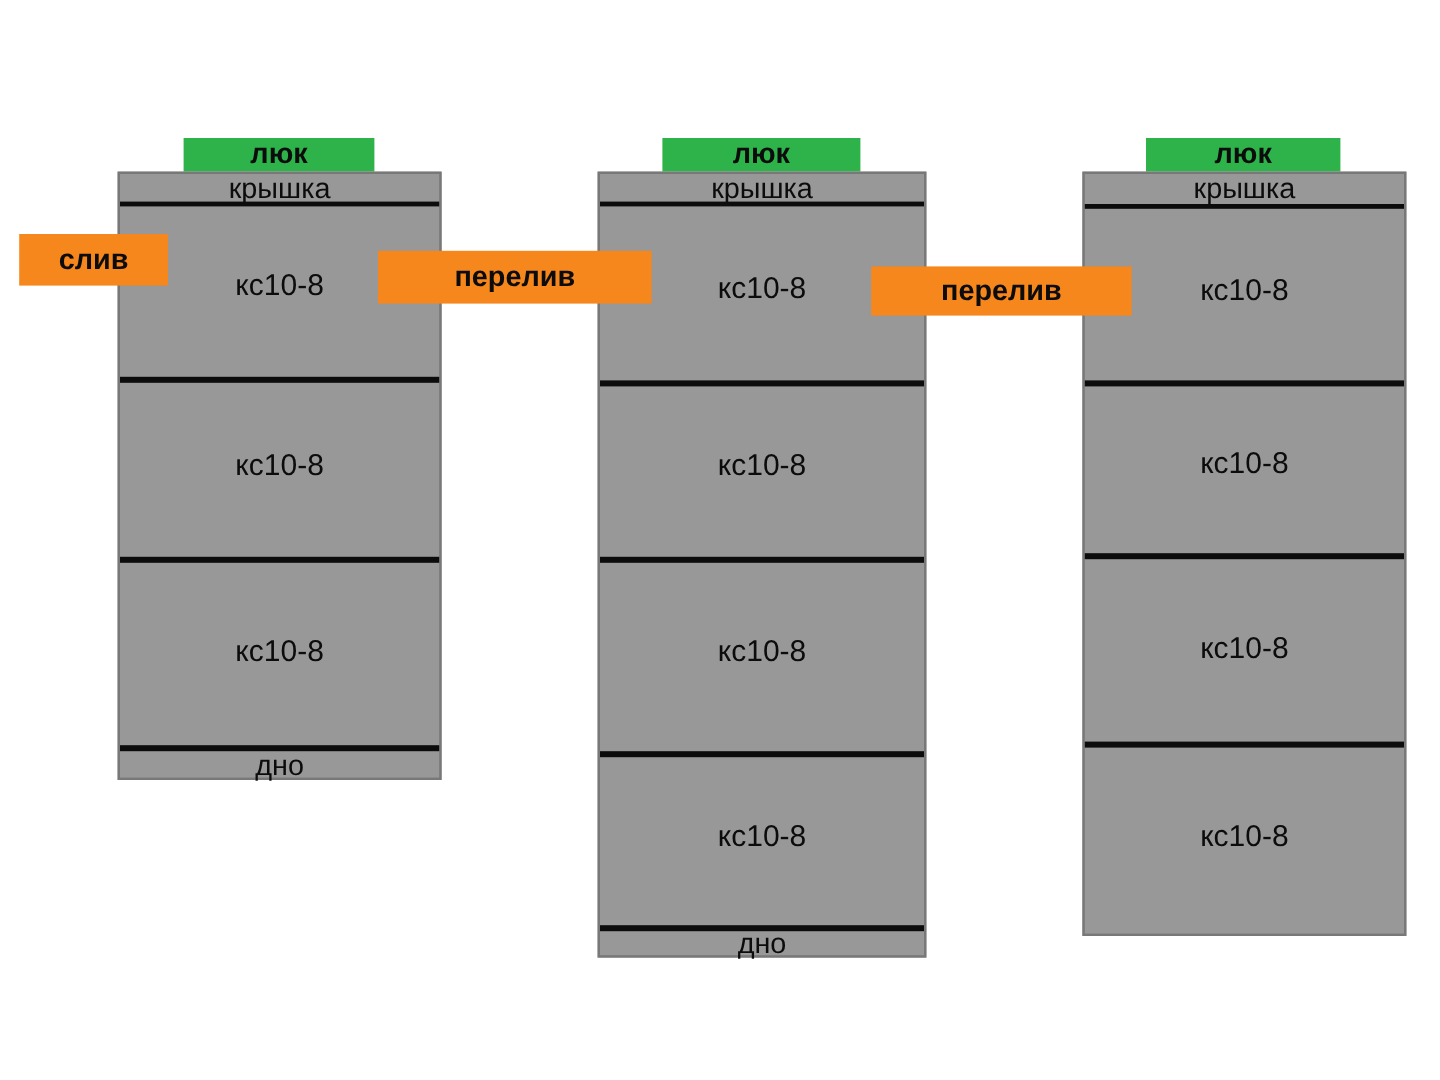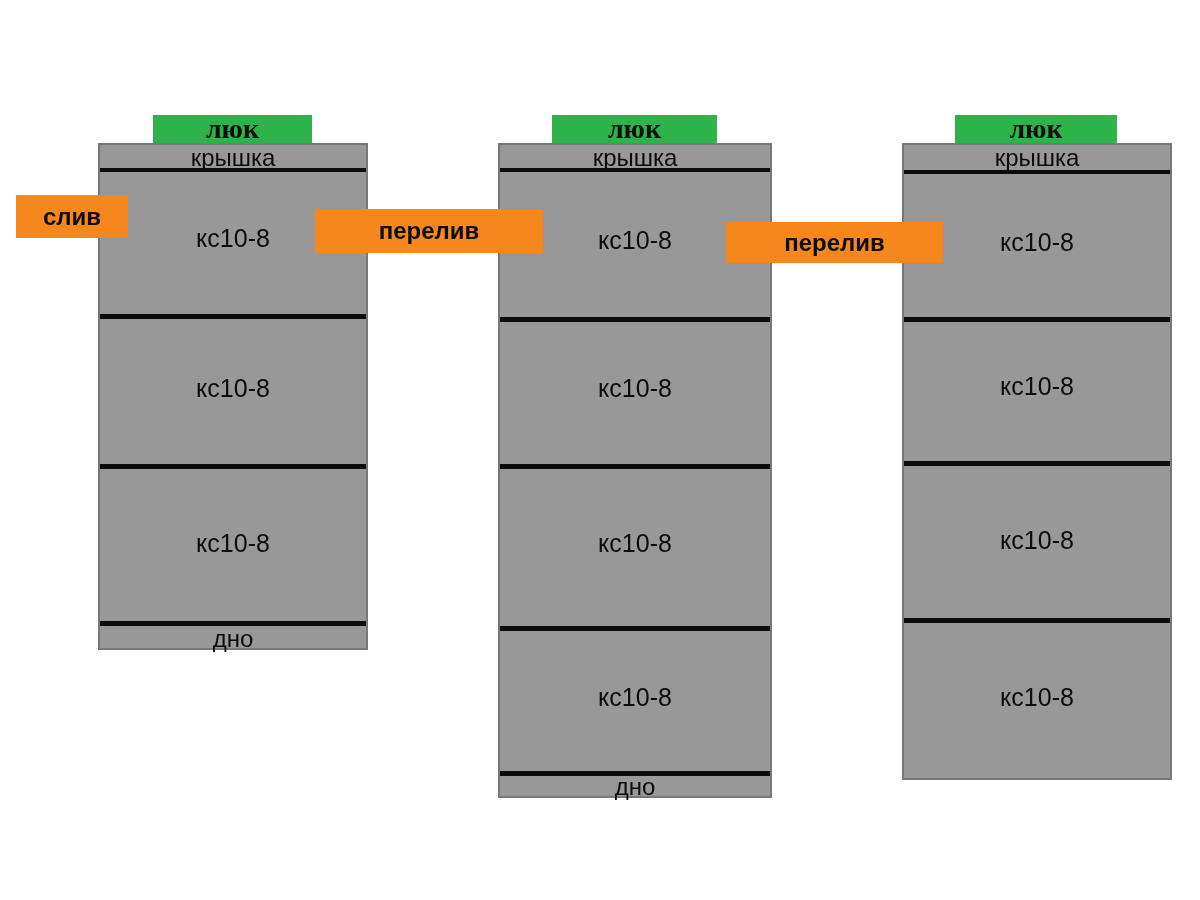--- a/index.html
+++ b/index.html
@@ -19,26 +19,25 @@
     position: absolute;
     background: var(--tank-fill, #989898);
     border: 2px solid var(--tank-border, #787878);
     box-sizing: border-box;
   }
   .hatch {
     position: absolute;
     background: var(--hatch-green, #2eb24a);
     color: var(--ink, #0c0c0c);
     font-weight: bold;
-    font-size: 28px;
+    font-size: 24px;
     display: flex;
     align-items: center;
     justify-content: center;
     z-index: 1;
-    font-family: Liberation Serif, serif;
   }
   .tank { z-index: 2; }
   .connector {
     position: absolute;
     background: var(--connector-orange, #f6871d);
     color: var(--ink, #0c0c0c);
     font-weight: bold;
     font-size: 24px;
     display: flex;
     align-items: center;
@@ -107,17 +106,17 @@
     <div class="hline" style="top:25px;"></div>
     <div class="tlabel" style="top:82px;">кс10-8</div>
     <div class="hline thick" style="top:172px;"></div>
     <div class="tlabel" style="top:226px;">кс10-8</div>
     <div class="hline thick" style="top:316px;"></div>
     <div class="tlabel" style="top:380px;">кс10-8</div>
     <div class="hline thick" style="top:473px;"></div>
     <div class="tlabel" style="top:537px;">кс10-8</div>
   </div>
 
-  <div class="connector" style="left:16px; top:195px; width:112px; height:43px;">слив</div>
+  <div class="connector" style="left:16px; top:195px; width:124px; height:43px;">слив</div>
   <div class="connector" style="left:315px; top:209px; width:228px; height:44px;">перелив</div>
   <div class="connector" style="left:726px; top:222px; width:217px; height:41px;">перелив</div>
 
 </div>
 
 </body></html>

